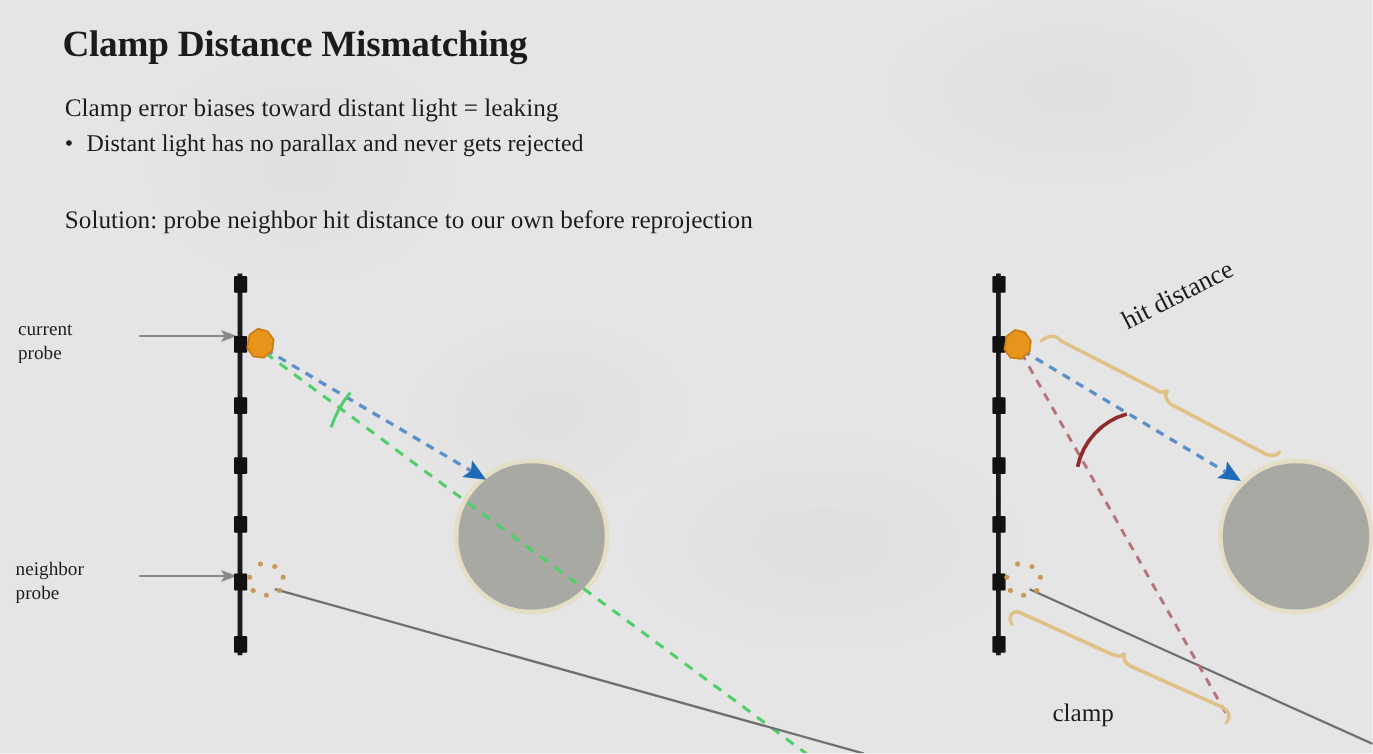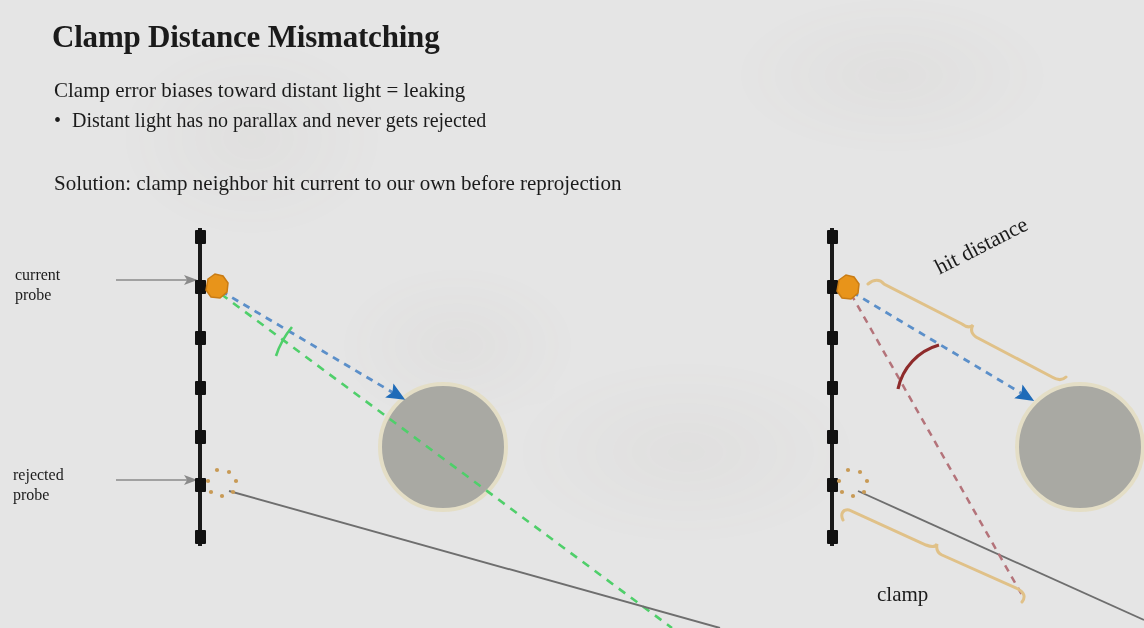--- a/index.html
+++ b/index.html
@@ -94,21 +94,21 @@
 
   <h1 id="title">Clamp Distance Mismatching</h1>
 
   <div class="body-line" id="line-1">Clamp error biases toward distant light = leaking</div>
 
   <div id="bullet-row">
     <span id="bullet-dot">•</span>
     <span>Distant light has no parallax and never gets rejected</span>
   </div>
 
-  <div class="body-line" id="line-2">Solution: clamp neighbor hit current to our own before reprojection</div>
+  <div class="body-line" id="line-2">Solution: probe neighbor hit distance to our own before reprojection</div>
 
   <svg id="diagram-layer" width="1144" height="628" viewBox="0 0 1144 628">
     <defs>
       <marker id="arrowBlue" markerWidth="7" markerHeight="7" refX="3.2" refY="3.2" orient="auto">
         <path d="M0,0.3 L6.6,3.2 L0,6.1 L1.3,3.2 Z" fill="#1f6bb8"></path>
       </marker>
       <marker id="arrowGray" markerWidth="9" markerHeight="9" refX="7.5" refY="4.5" orient="auto">
         <path d="M0,1.4 L8.4,4.5 L0,7.6 L2,4.5 Z" fill="#8a8a8a"></path>
       </marker>
     </defs>
@@ -201,20 +201,20 @@
         <circle cx="853" cy="496" r="2.1"></circle>
         <circle cx="842" cy="492" r="2.1"></circle>
         <circle cx="839" cy="481" r="2.1"></circle>
       </g>
     </g>
   </svg>
 
   <div class="label-text" id="label-current-probe">current
 probe</div>
 
-  <div class="label-text" id="label-neighbor-probe">rejected
+  <div class="label-text" id="label-neighbor-probe">neighbor
 probe</div>
 
   <div class="label-text" id="label-hit-distance">hit distance</div>
 
   <div class="label-text" id="label-clamp">clamp</div>
 
 </div>
 
 </body></html>

